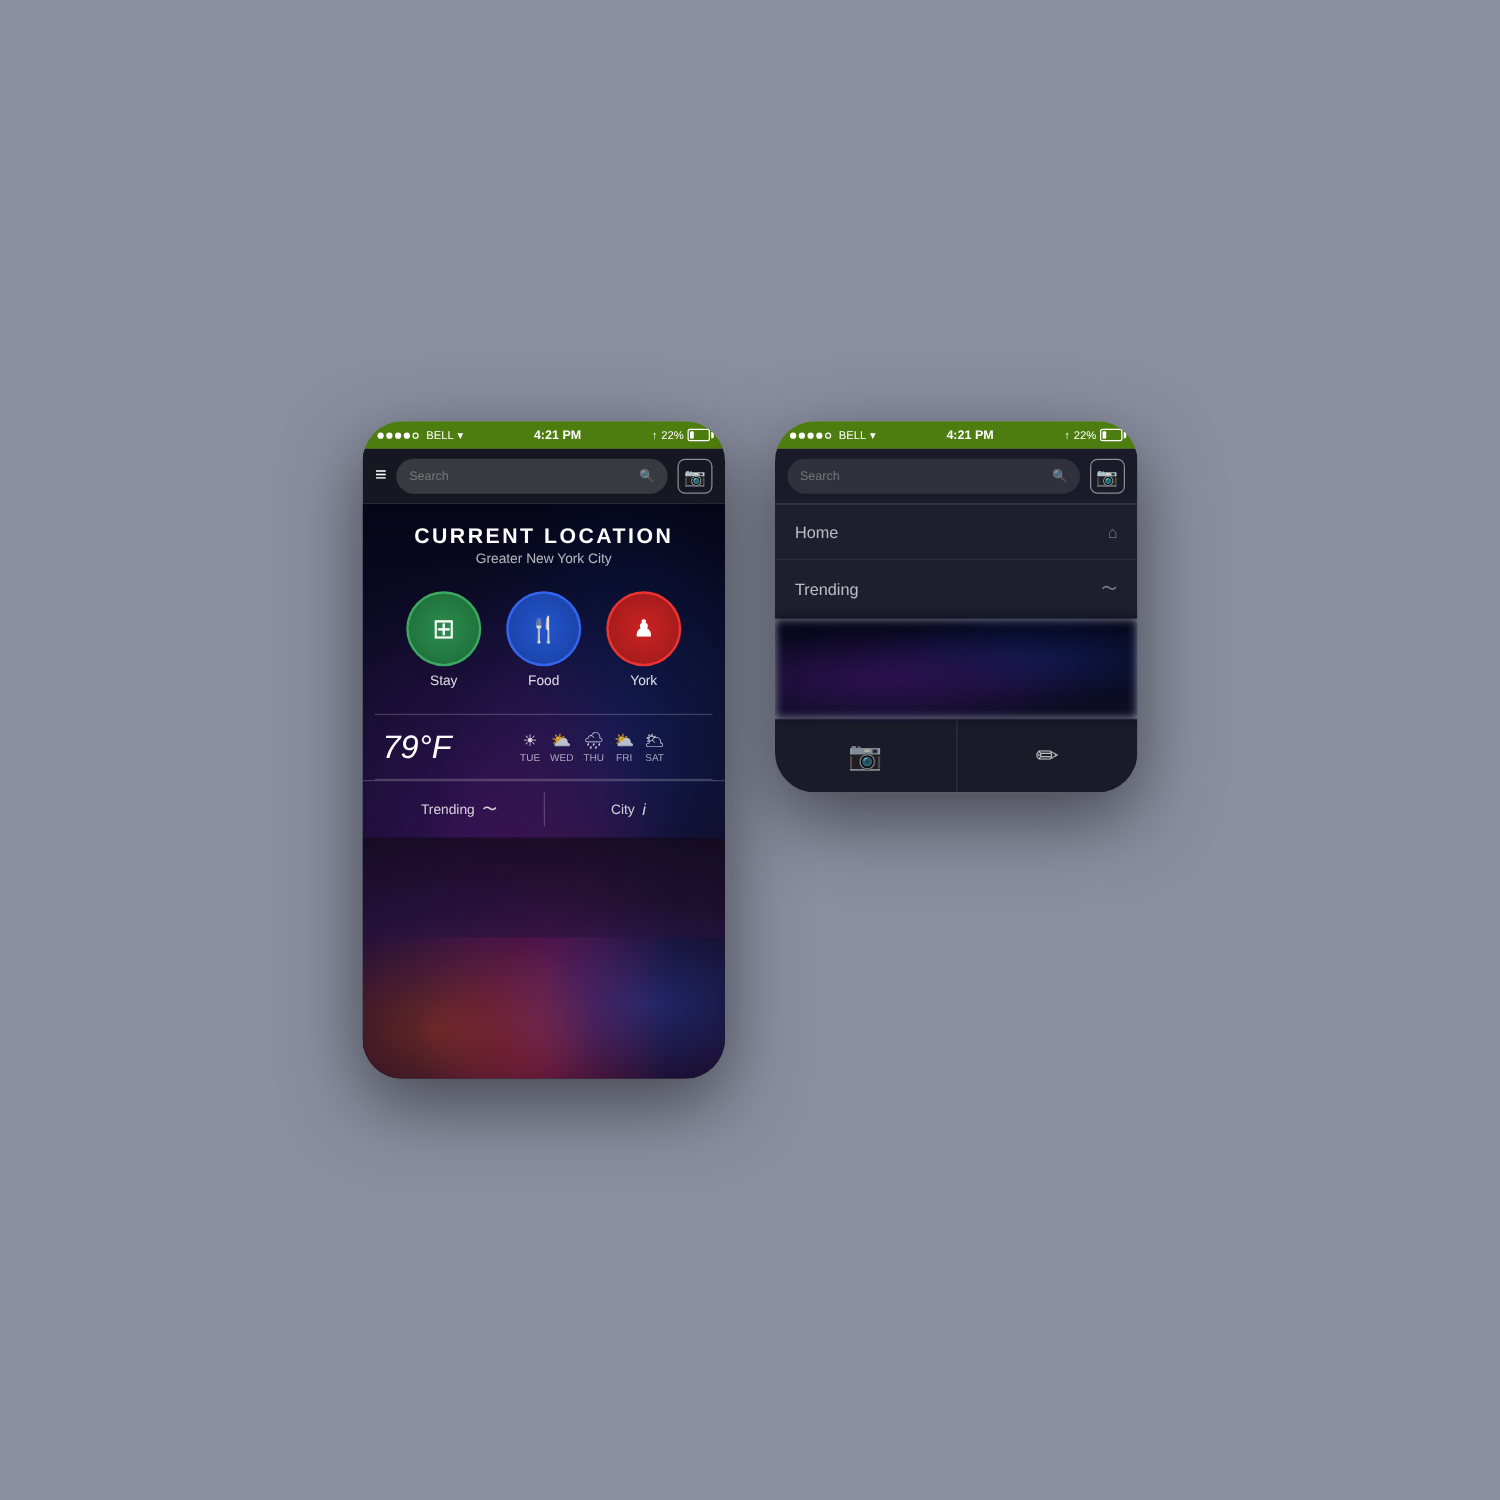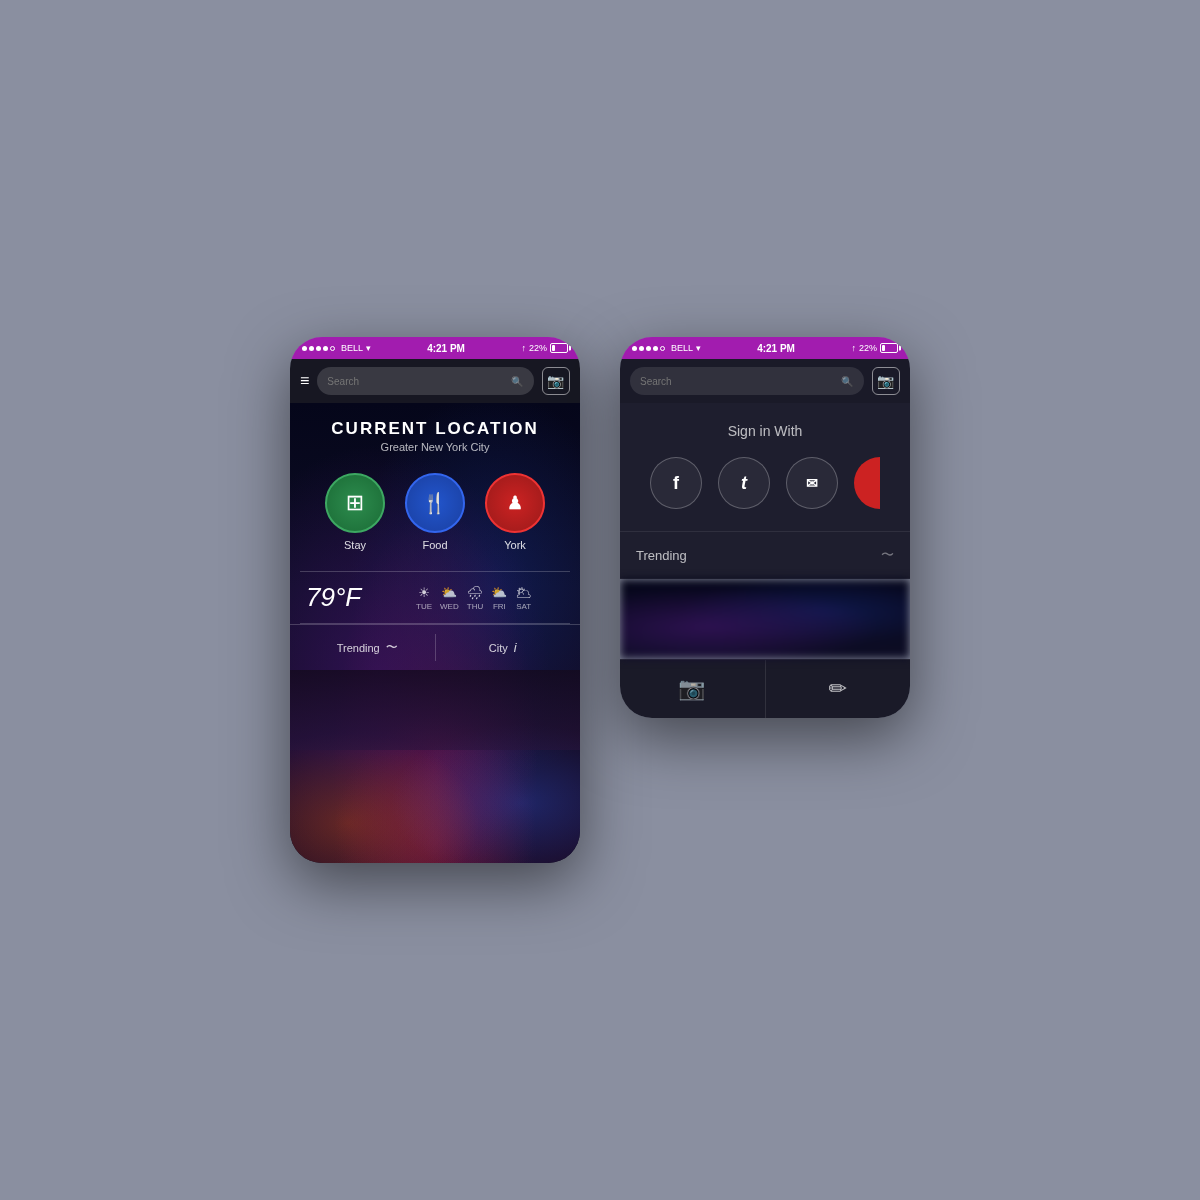--- a/index.html
+++ b/index.html
@@ -22,21 +22,21 @@
     
     .phone {
       width: 290px;
       border-radius: 32px;
       overflow: hidden;
       box-shadow: 0 20px 60px rgba(0,0,0,0.5);
     }
 
     
     .status-bar {
-      background: #a21caf;
+      background: #4d7c0f;
       display: flex;
       align-items: center;
       justify-content: space-between;
       padding: 4px 12px;
       height: 22px;
     }
     .status-left { display: flex; align-items: center; gap: 3px; }
     .status-dots { display: flex; gap: 2px; }
     .dot { width: 5px; height: 5px; border-radius: 50%; background: #fff; }
     .dot.empty { background: transparent; border: 1px solid #fff; }
@@ -447,42 +447,26 @@
       <div class="phone2 toolbar">
         <div class="search-bar">
           <input type="text" placeholder="Search" style="">
           <span class="search-icon-small">🔍</span>
         </div>
         <div class="camera-btn">
           <span>📷</span>
         </div>
       </div>
 
-      <div class="sign-in-section-wrapper">
-        <div class="sign-in-section">
-          <div class="sign-in-title">Sign in With</div>
-          <div class="social-buttons">
-            <div class="social-btn">
-              <span>f</span>
-            </div>
-            <div class="social-btn">
-              <span style="font-style:italic;">t</span>
-            </div>
-            <div class="social-btn">
-              <span style="font-size:14px;">✉</span>
-            </div>
-
-            <div style="width:26px; height:52px; position:relative; overflow:hidden;">
-              <div style="width:52px; height:52px; border-radius:50%; background:#cc2222; position:absolute; left:0; top:0;"></div>
-            </div>
-          </div>
-        </div>
-      </div>
 
       <div class="menu-list">
+        <div class="menu-item">
+          <span class="menu-item-text">Home</span>
+          <span class="menu-item-icon">⌂</span>
+        </div>
         <div class="menu-item">
           <span class="menu-item-text">Trending</span>
           <span class="menu-item-icon">〜</span>
         </div>
       </div>
 
       <div class="phone2-bg-peek"></div>
 
       <div class="bottom-icons-bar">
         <div class="bottom-icon-btn">

